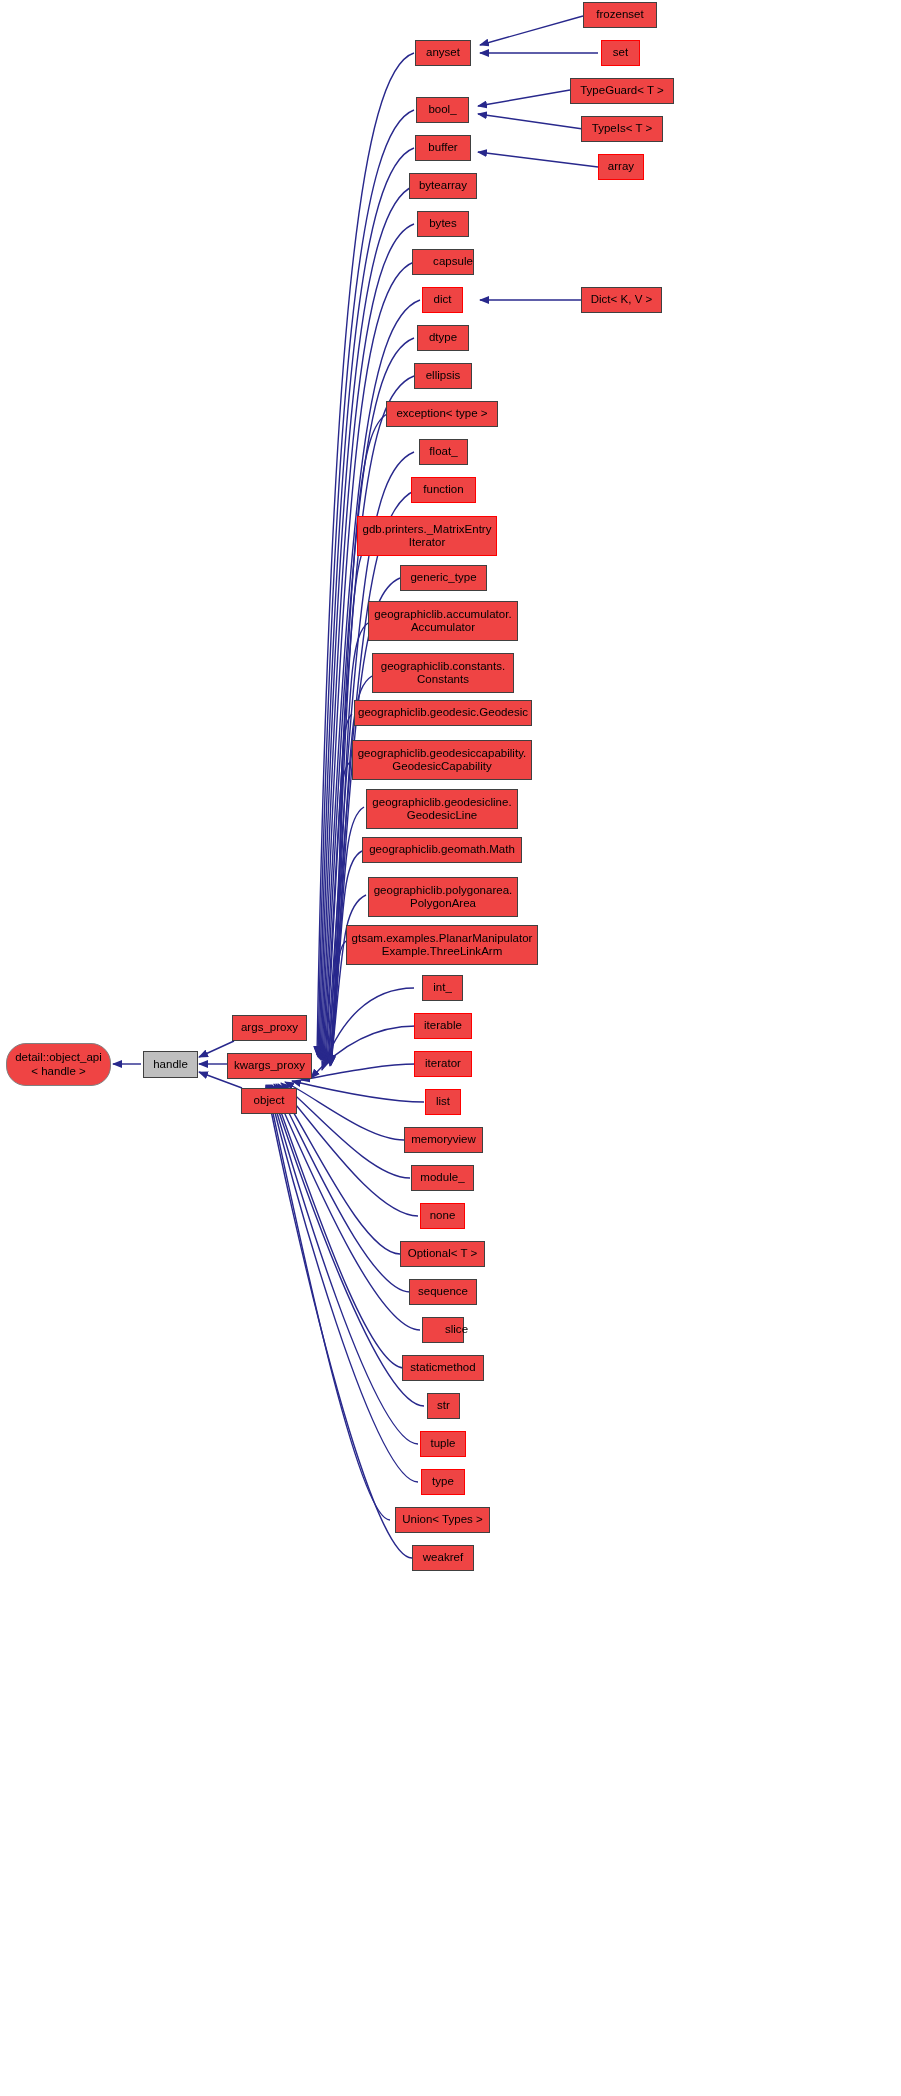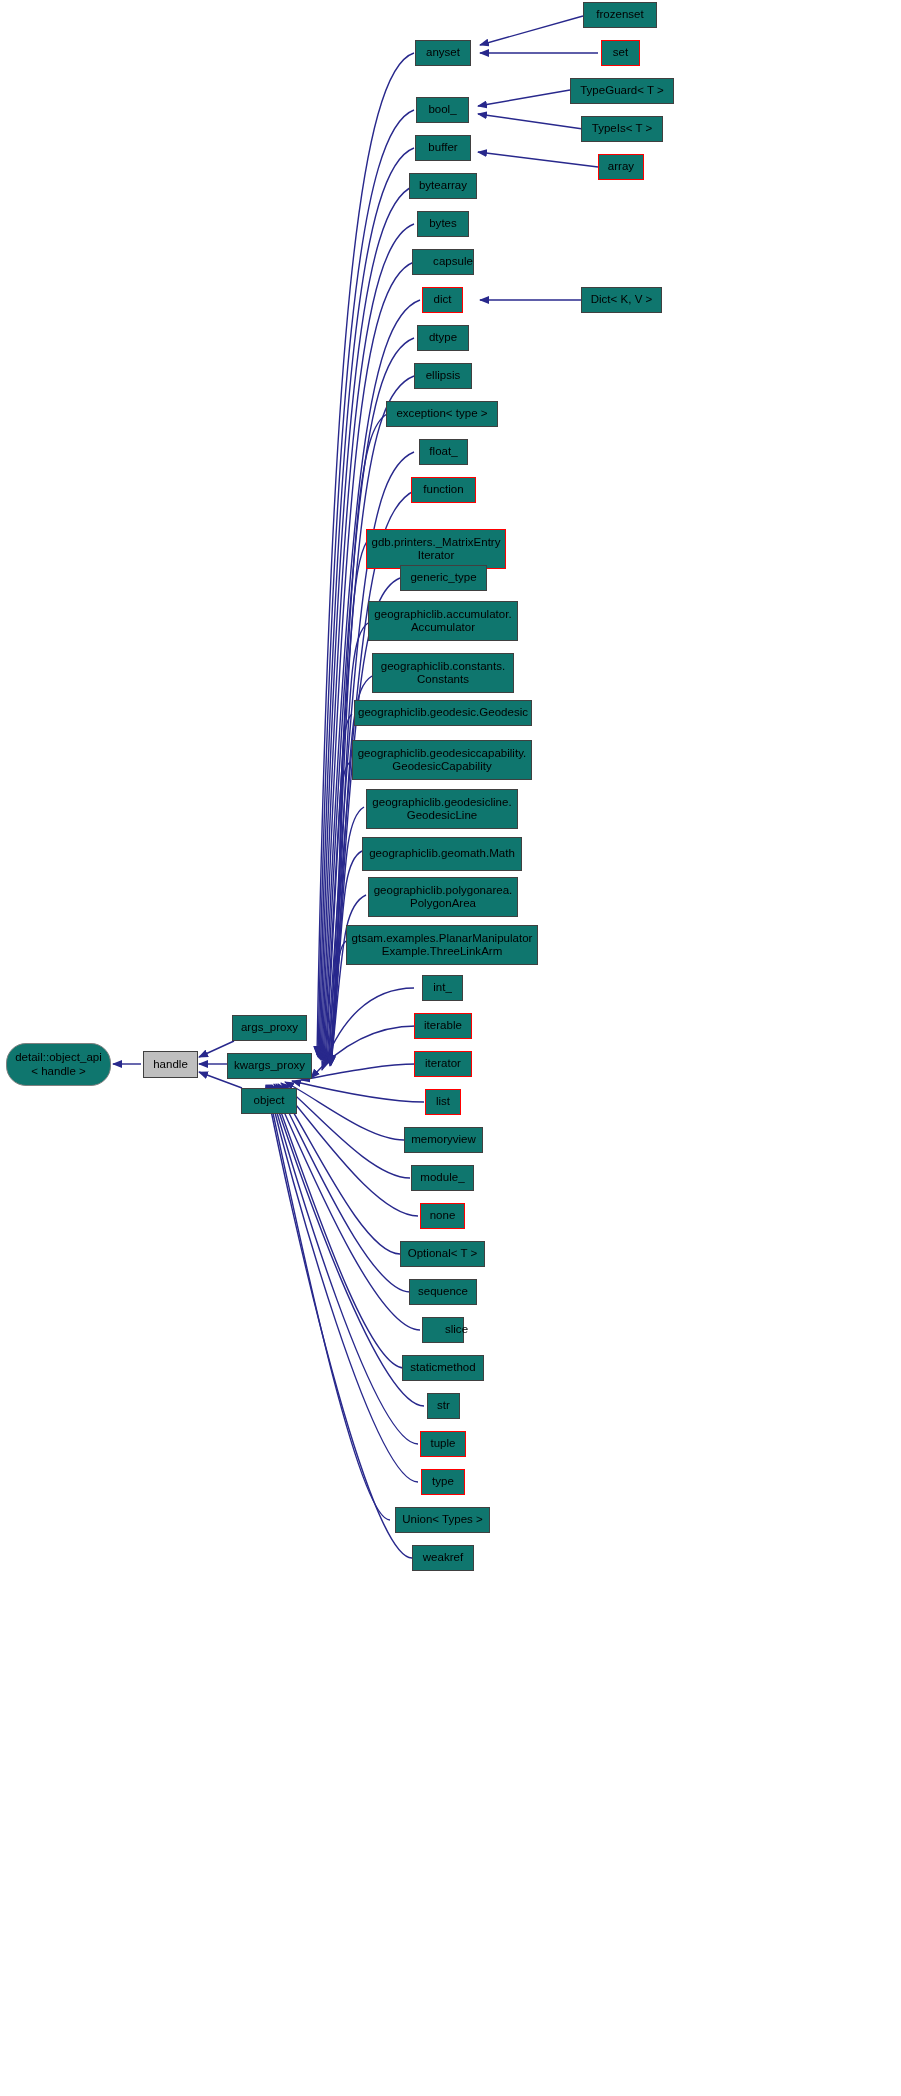--- a/index.html
+++ b/index.html
@@ -25,21 +25,21 @@
     height: 2096px;
     pointer-events: none;
   }
   .node {
     position: absolute;
     box-sizing: border-box;
     display: flex;
     align-items: center;
     justify-content: center;
     text-align: center;
-    background: #0f766e;
+    background: #ef4444;
     border: 1px solid #404040;
     color: #000000;
     font-size: 11.5px;
     line-height: 13.5px;
     letter-spacing: 0.02px;
     white-space: pre-line;
     z-index: 5;
   }
   .node.red {
     border-color: #ff0000;
@@ -136,33 +136,33 @@
   <div class="node" style="left:415px; top:135px; width:56px; height:26px;">buffer</div>
   <div class="node" style="left:409px; top:173px; width:68px; height:26px;">bytearray</div>
   <div class="node" style="left:417px; top:211px; width:52px; height:26px;">bytes</div>
   <div class="node" style="left:412px; top:249px; width:62px; height:26px;padding-left:20px;">capsule</div>
   <div class="node red" style="left:422px; top:287px; width:41px; height:26px;">dict</div>
   <div class="node" style="left:417px; top:325px; width:52px; height:26px;">dtype</div>
   <div class="node" style="left:414px; top:363px; width:58px; height:26px;">ellipsis</div>
   <div class="node" style="left:386px; top:401px; width:112px; height:26px;">exception&lt; type &gt;</div>
   <div class="node" style="left:419px; top:439px; width:49px; height:26px;">float_</div>
   <div class="node red" style="left:411px; top:477px; width:65px; height:26px;">function</div>
-  <div class="node red" style="left:366px; top:516px; width:140px; height:40px;margin-top:13px;">gdb.printers._MatrixEntry
+  <div class="node red" style="left:357px; top:516px; width:140px; height:40px;">gdb.printers._MatrixEntry
 Iterator</div>
   <div class="node" style="left:400px; top:565px; width:87px; height:26px;">generic_type</div>
   <div class="node" style="left:368px; top:601px; width:150px; height:40px;">geographiclib.accumulator.
 Accumulator</div>
   <div class="node" style="left:372px; top:653px; width:142px; height:40px;">geographiclib.constants.
 Constants</div>
   <div class="node" style="left:354px; top:700px; width:178px; height:26px;">geographiclib.geodesic.Geodesic</div>
   <div class="node" style="left:352px; top:740px; width:180px; height:40px;">geographiclib.geodesiccapability.
 GeodesicCapability</div>
   <div class="node" style="left:366px; top:789px; width:152px; height:40px;">geographiclib.geodesicline.
 GeodesicLine</div>
-  <div class="node" style="left:362px; top:837px; width:160px; height:34px;">geographiclib.geomath.Math</div>
+  <div class="node" style="left:362px; top:837px; width:160px; height:26px;">geographiclib.geomath.Math</div>
   <div class="node" style="left:368px; top:877px; width:150px; height:40px;">geographiclib.polygonarea.
 PolygonArea</div>
   <div class="node" style="left:346px; top:925px; width:192px; height:40px;">gtsam.examples.PlanarManipulator
 Example.ThreeLinkArm</div>
   <div class="node" style="left:422px; top:975px; width:41px; height:26px;">int_</div>
   <div class="node red" style="left:414px; top:1013px; width:58px; height:26px;">iterable</div>
   <div class="node red" style="left:414px; top:1051px; width:58px; height:26px;">iterator</div>
   <div class="node red" style="left:425px; top:1089px; width:36px; height:26px;">list</div>
   <div class="node" style="left:404px; top:1127px; width:79px; height:26px;">memoryview</div>
   <div class="node" style="left:411px; top:1165px; width:63px; height:26px;">module_</div>

